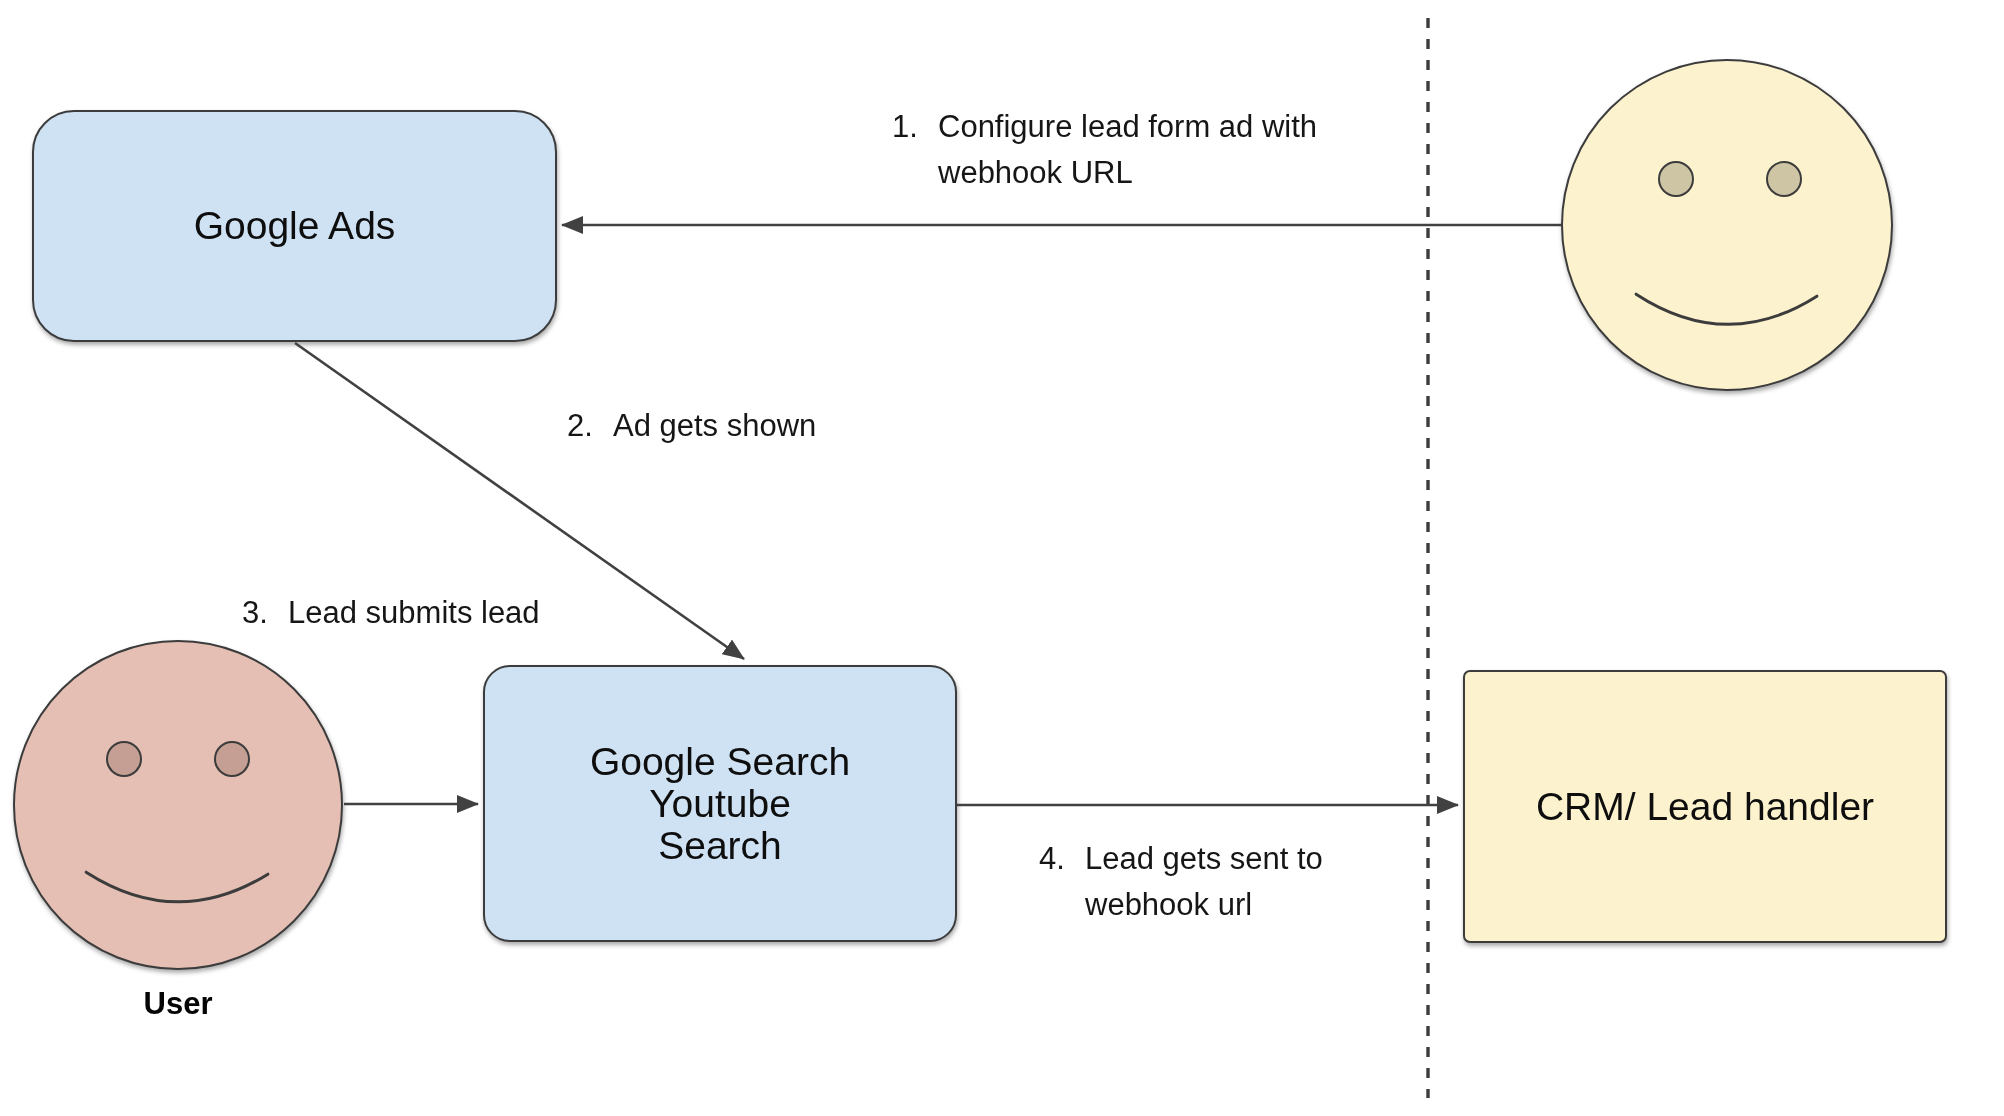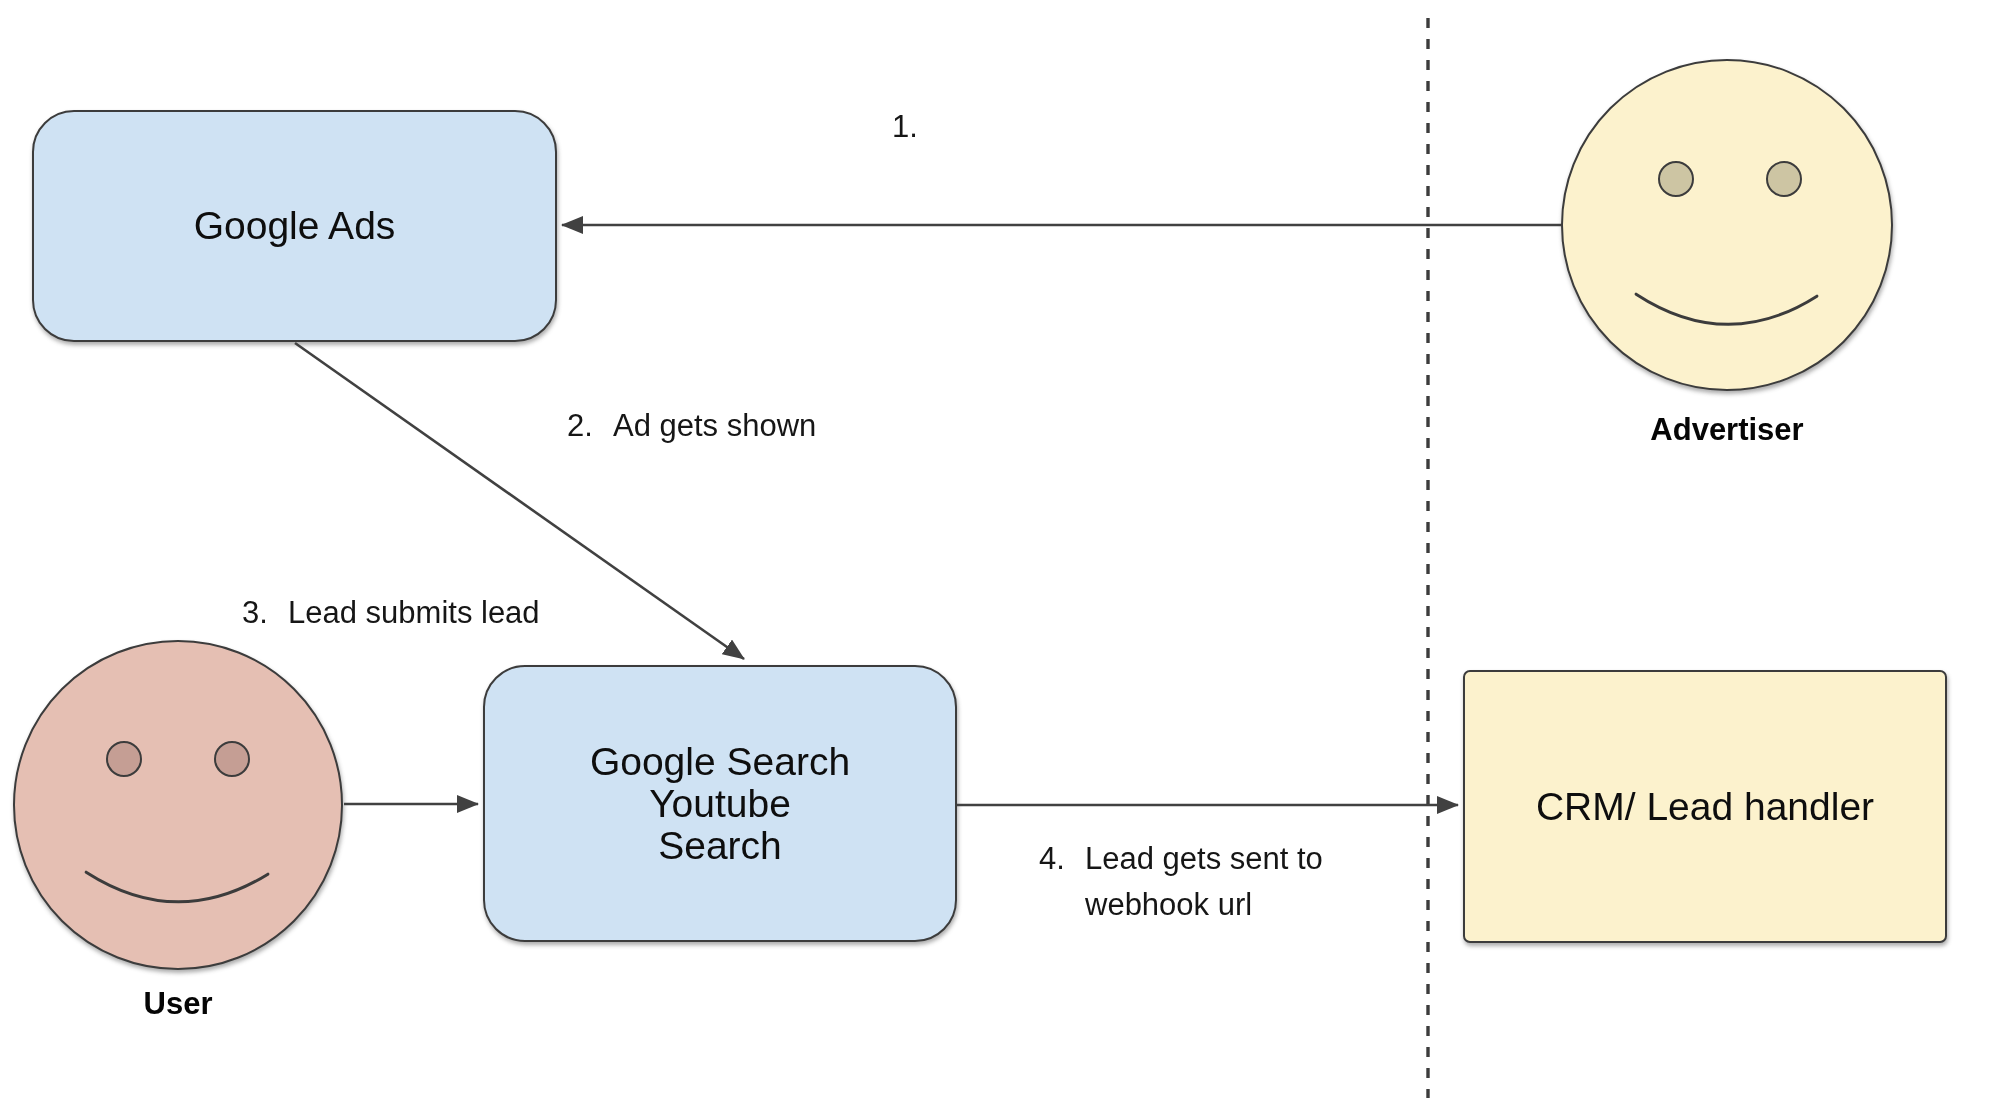--- a/index.html
+++ b/index.html
@@ -68,52 +68,55 @@
     <line x1="1561" y1="225" x2="562" y2="225" marker-end="url(#ah)"></line>
     <line x1="295" y1="343" x2="744" y2="659" marker-end="url(#ah)"></line>
     <line x1="344" y1="804" x2="478" y2="804" marker-end="url(#ah)"></line>
     <line x1="957" y1="805" x2="1458" y2="805" marker-end="url(#ah)"></line>
   </svg>
 
   <div class="box blue" style="left:32px;top:110px;width:525px;height:232px;">
     <span>Google Ads</span>
   </div>
 
-  <div class="box blue" style="left:483px;top:665px;width:474px;height:277px;">
+  <div class="box blue" style="left:483px;top:665px;width:474px;height:277px;border-radius:27px;">
     <div>
       <div>Google Search</div>
       <div>Youtube</div>
       <div>Search</div>
     </div>
   </div>
 
   <div class="box yellow" style="left:1463px;top:670px;width:484px;height:273px;border-radius:7px;">
     <span>CRM/ Lead handler</span>
   </div>
 
   <div class="face advertiser" style="left:1561px;top:59px;width:332px;height:332px;">
     <div class="eye" style="left:95px;top:100px;"></div>
     <div class="eye" style="left:203px;top:100px;"></div>
     <svg class="smile" viewBox="0 0 332 332" xmlns="http://www.w3.org/2000/svg">
       <path d="M74 236 Q 166 296 257 238"></path>
     </svg>
   </div>
-  <div class="actor-label" style="left:1561px;top:412px;width:332px;">Advertiser</div>
 
   <div class="face user" style="left:13px;top:640px;width:330px;height:330px;">
     <div class="eye" style="left:91px;top:99px;"></div>
     <div class="eye" style="left:199px;top:99px;"></div>
     <svg class="smile" viewBox="0 0 330 330" xmlns="http://www.w3.org/2000/svg">
       <path d="M72 233 Q 164 292 256 235"></path>
     </svg>
   </div>
   <div class="actor-label" style="left:13px;top:986px;width:330px;">User</div>
 
   <div class="step" style="left:892px;top:104px;">
     <span class="num">1.</span>
+    <span class="lines">
+      <span>Configure lead form ad with</span>
+      <span>webhook URL</span>
+    </span>
   </div>
 
   <div class="step" style="left:567px;top:403px;">
     <span class="num">2.</span>
     <span class="lines">
       <span>Ad gets shown</span>
     </span>
   </div>
 
   <div class="step" style="left:242px;top:590px;">

